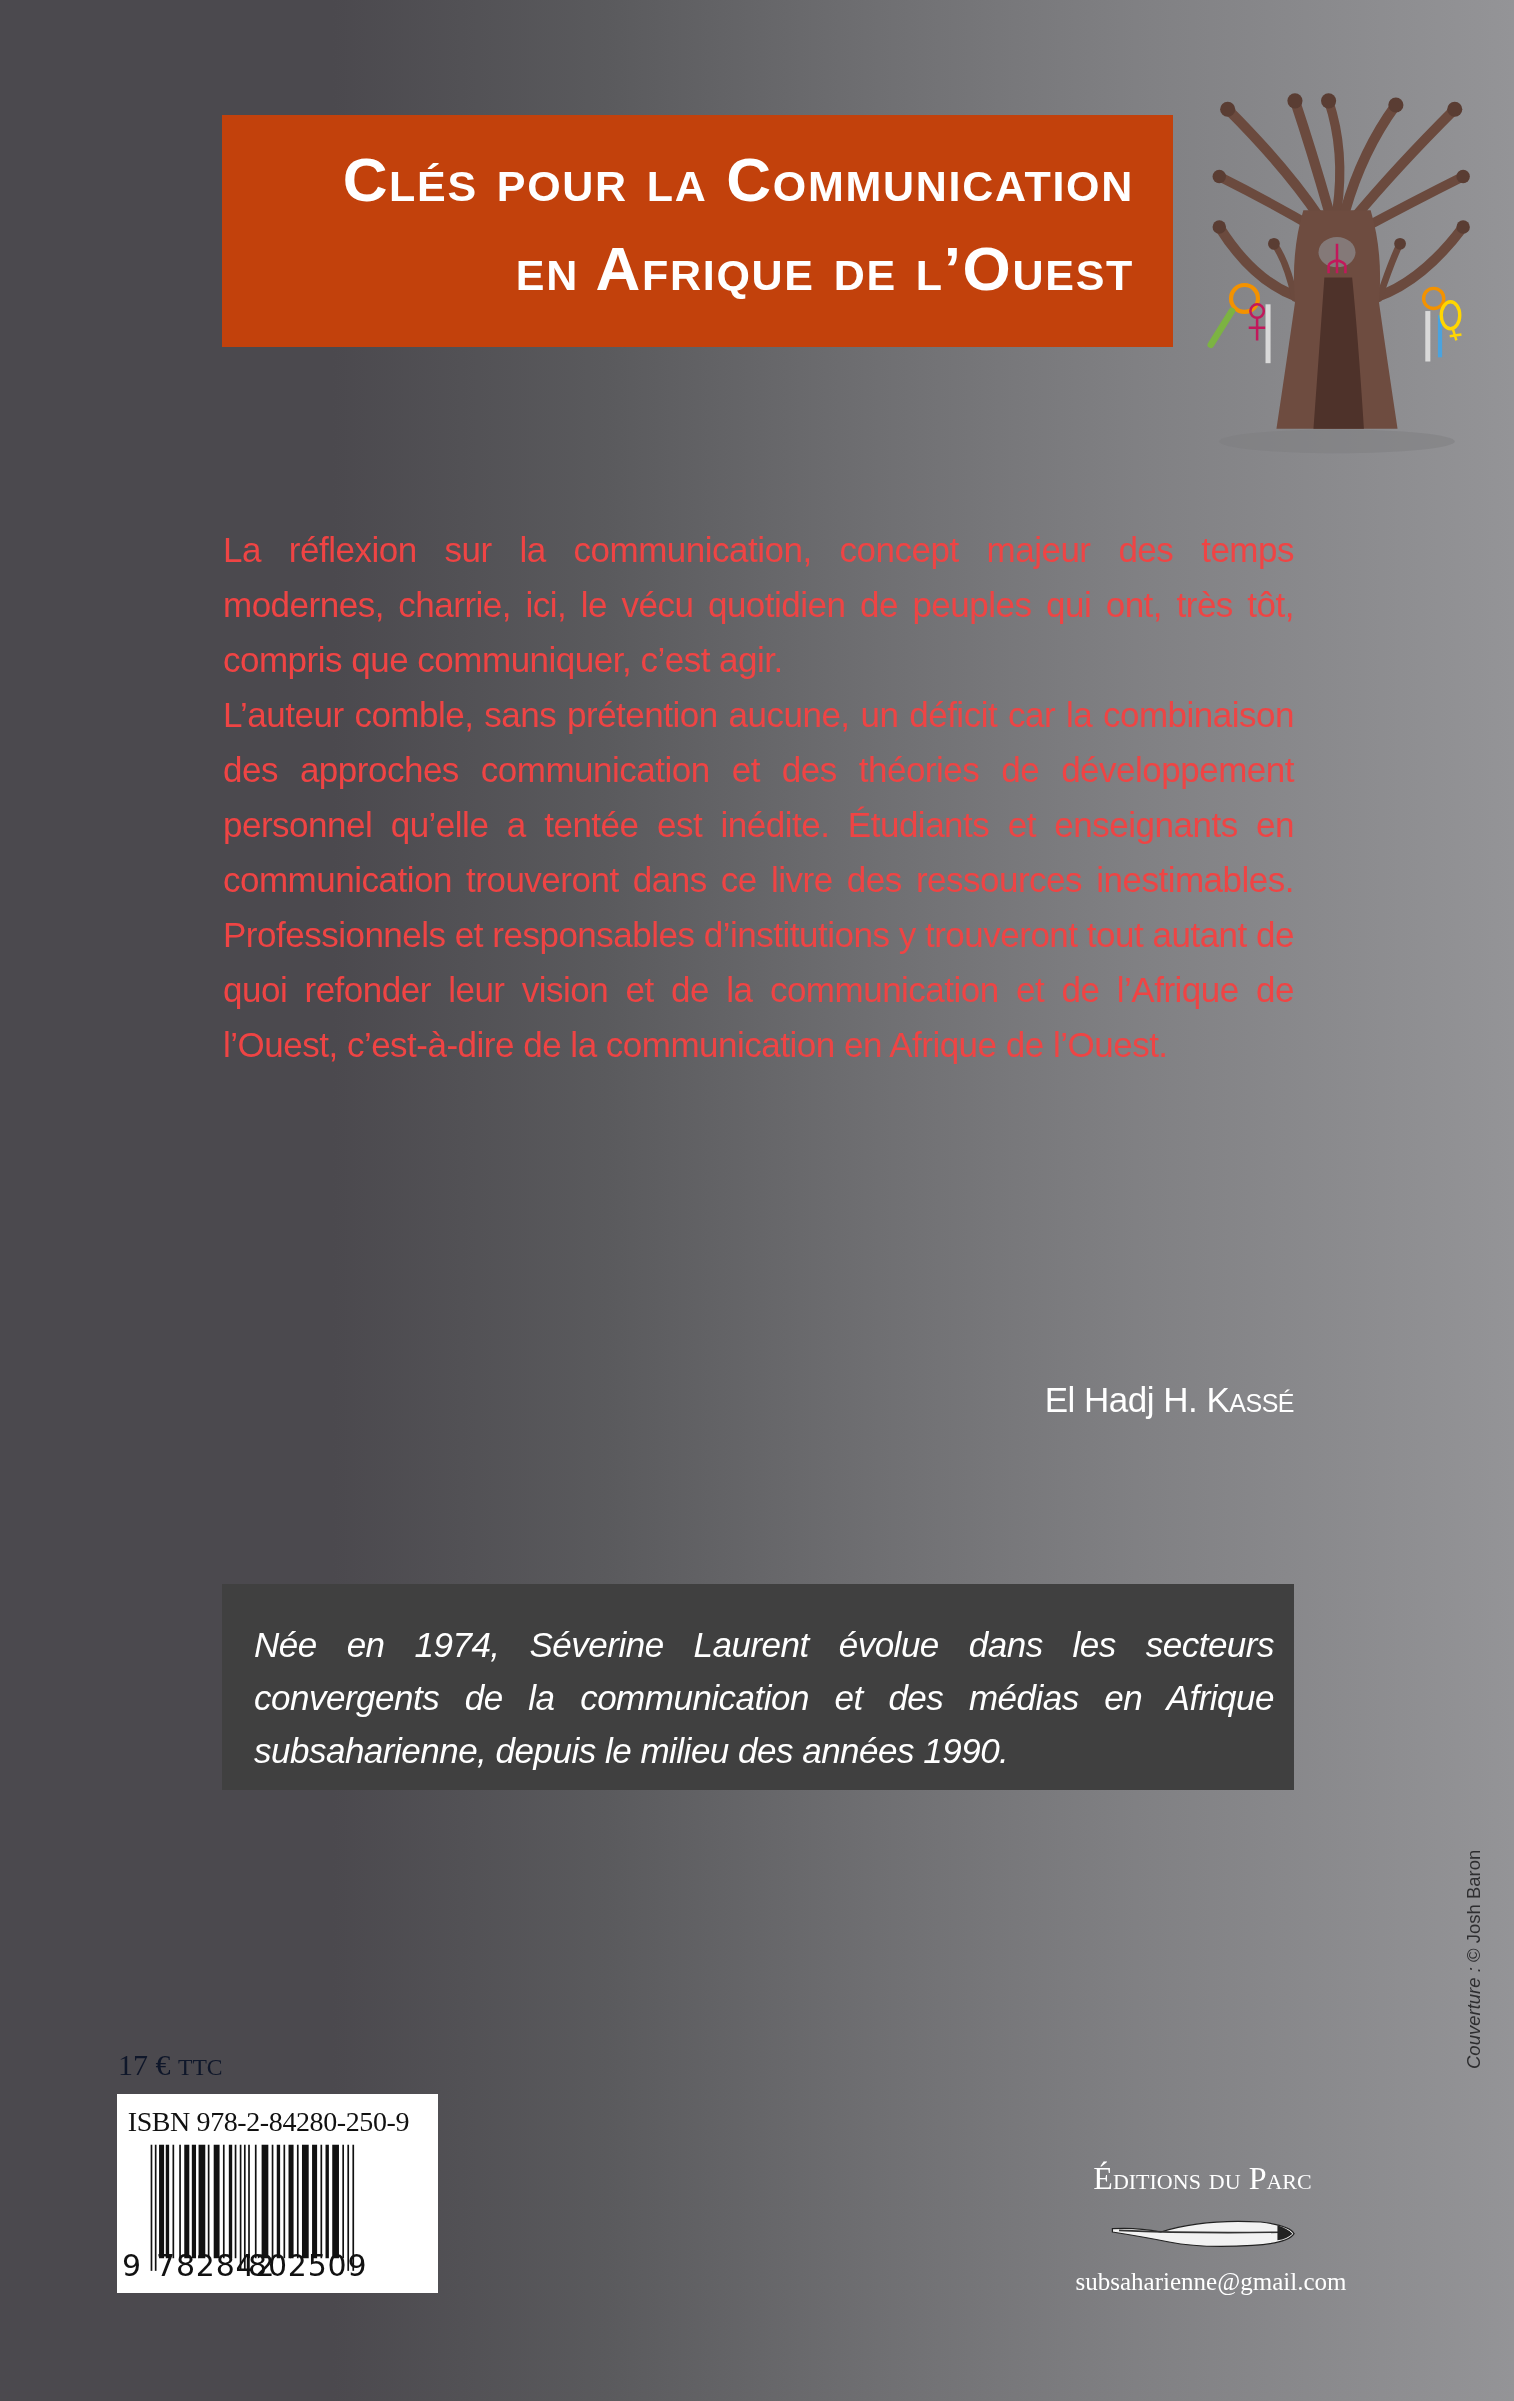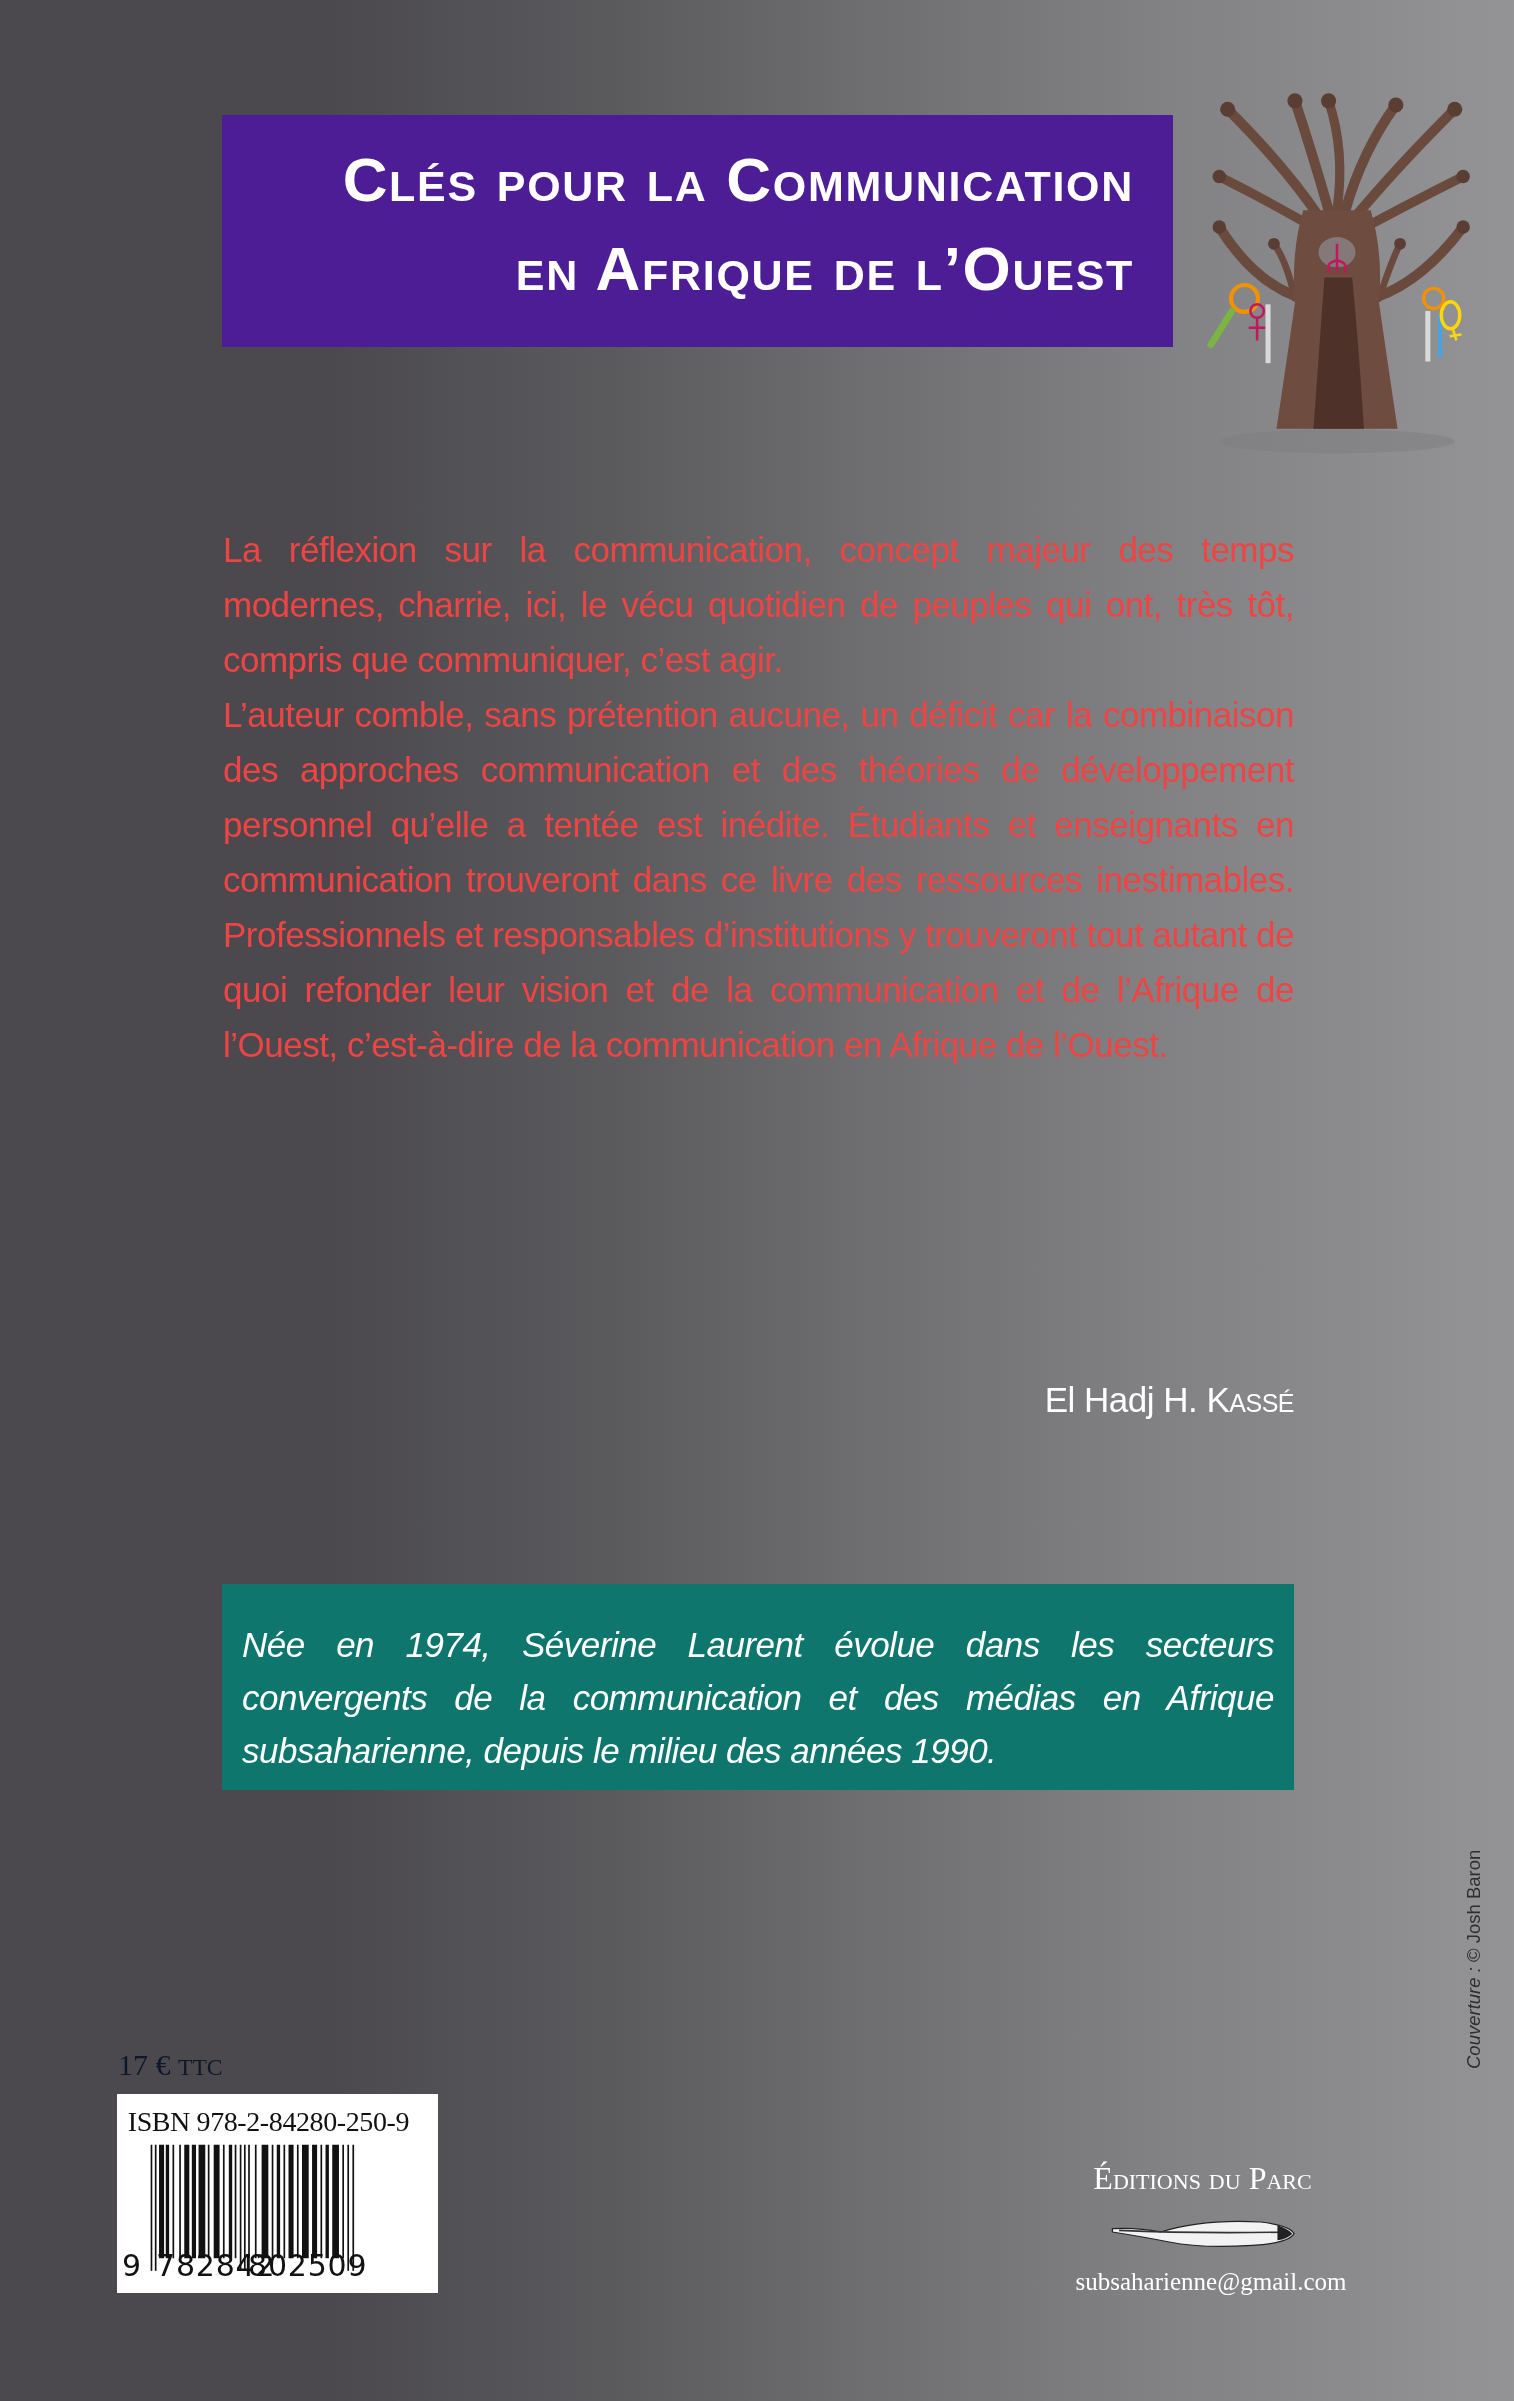--- a/index.html
+++ b/index.html
@@ -7,21 +7,21 @@
     width: 1514px; height: 2401px; position: relative; overflow: hidden;
     background: linear-gradient(to right, #4b494e 0%, #4b494e 22%, #5a5a5d 40%, #6f6f72 58%, #808083 75%, #949497 100%);
     font-family: "Liberation Sans", "DejaVu Sans", sans-serif;
     color: #ffffff;
   }
   .abs { position: absolute; }
 
   
   .title-box {
     left: 222px; top: 115px; width: 951px; height: 232px;
-    background: #4c1d95;
+    background: #c2410c;
     box-sizing: border-box;
     padding: 34px 39px 0 0;
     text-align: right;
   }
   .title-line {
     font-family: "Liberation Sans", "DejaVu Sans", sans-serif;
     font-weight: bold;
     color: #ffffff;
     line-height: 1;
     white-space: nowrap;
@@ -47,23 +47,23 @@
     left: 223px; top: 1375px; width: 1071px;
     text-align: right;
     font-size: 35px; line-height: 50px;
     letter-spacing: -0.5px;
   }
   .sig-caps { font-variant: small-caps; }
 
   
   .bio-box {
     left: 222px; top: 1584px; width: 1072px; height: 206px;
-    background: #0f766e;
+    background: #404040;
     box-sizing: border-box;
-    padding: 34px 20px 0 20px;
+    padding: 34px 20px 0 32px;
   }
   .bio-text {
     font-style: italic;
     font-size: 35px; line-height: 53px;
     color: #ffffff;
     text-align: justify;
     letter-spacing: -0.5px;
   }
 
   

